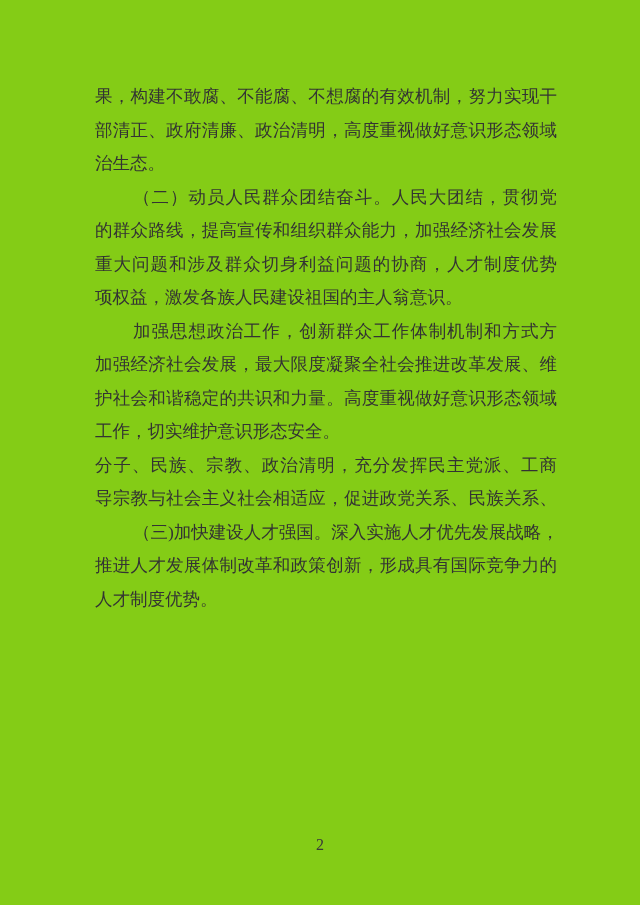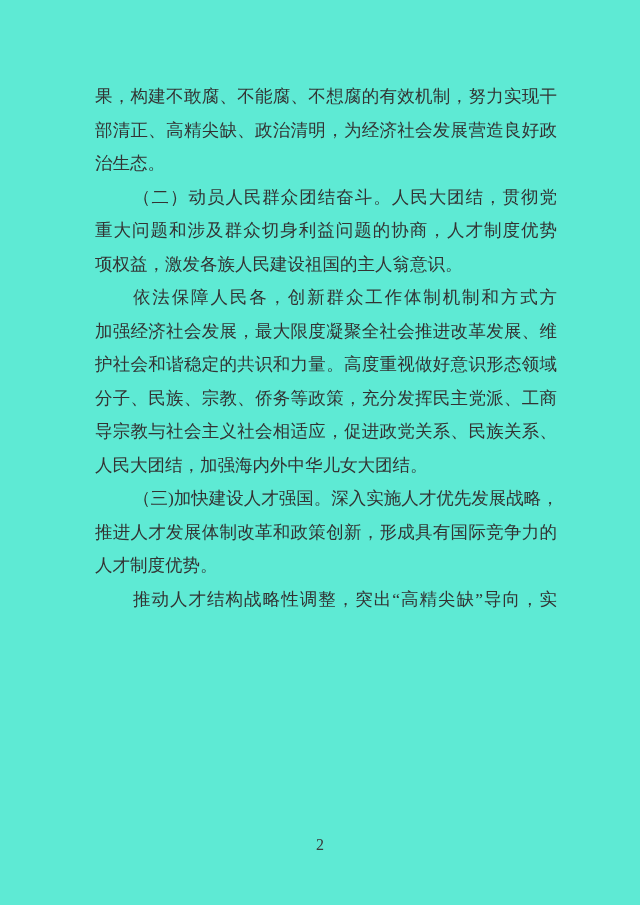--- a/index.html
+++ b/index.html
@@ -4,21 +4,21 @@
 <style>
   html, body {
     margin: 0;
     padding: 0;
     background: #ffffff;
   }
   .page {
     position: relative;
     width: 640px;
     height: 905px;
-    background: #5eead4;
+    background: #84cc16;
     overflow: hidden;
     font-family: "Liberation Serif", "DejaVu Serif", serif;
     color: #333333;
   }
   .text-block {
     position: absolute;
     left: 95px;
     top: 80px;
     width: 462px;
     font-size: 17.5px;
@@ -47,30 +47,30 @@
     font-size: 16px;
     color: #3a3a3a;
   }
 </style>
 </head>
 <body>
 
 <div class="page">
   <div class="text-block">
     <div class="line">果，构建不敢腐、不能腐、不想腐的有效机制，努力实现干</div>
-    <div class="line">部清正、高精尖缺、政治清明，为经济社会发展营造良好政</div>
+    <div class="line">部清正、政府清廉、政治清明，高度重视做好意识形态领域</div>
     <div class="line short">治生态。</div>
     <div class="line indent">（二）动员人民群众团结奋斗。人民大团结，贯彻党</div>
+    <div class="line">的群众路线，提高宣传和组织群众能力，加强经济社会发展</div>
     <div class="line">重大问题和涉及群众切身利益问题的协商，人才制度优势</div>
     <div class="line short">项权益，激发各族人民建设祖国的主人翁意识。</div>
-    <div class="line indent">依法保障人民各，创新群众工作体制机制和方式方</div>
+    <div class="line indent">加强思想政治工作，创新群众工作体制机制和方式方</div>
     <div class="line">加强经济社会发展，最大限度凝聚全社会推进改革发展、维</div>
     <div class="line">护社会和谐稳定的共识和力量。高度重视做好意识形态领域</div>
-    <div class="line">分子、民族、宗教、侨务等政策，充分发挥民主党派、工商</div>
+    <div class="line short">工作，切实维护意识形态安全。</div>
+    <div class="line">分子、民族、宗教、政治清明，充分发挥民主党派、工商</div>
     <div class="line">导宗教与社会主义社会相适应，促进政党关系、民族关系、</div>
-    <div class="line short">人民大团结，加强海内外中华儿女大团结。</div>
     <div class="line indent">（三)加快建设人才强国。深入实施人才优先发展战略，</div>
     <div class="line">推进人才发展体制改革和政策创新，形成具有国际竞争力的</div>
     <div class="line short">人才制度优势。</div>
-    <div class="line indent">推动人才结构战略性调整，突出“高精尖缺”导向，实</div>
   </div>
   <div class="page-number">2</div>
 </div>
 
 </body></html>

